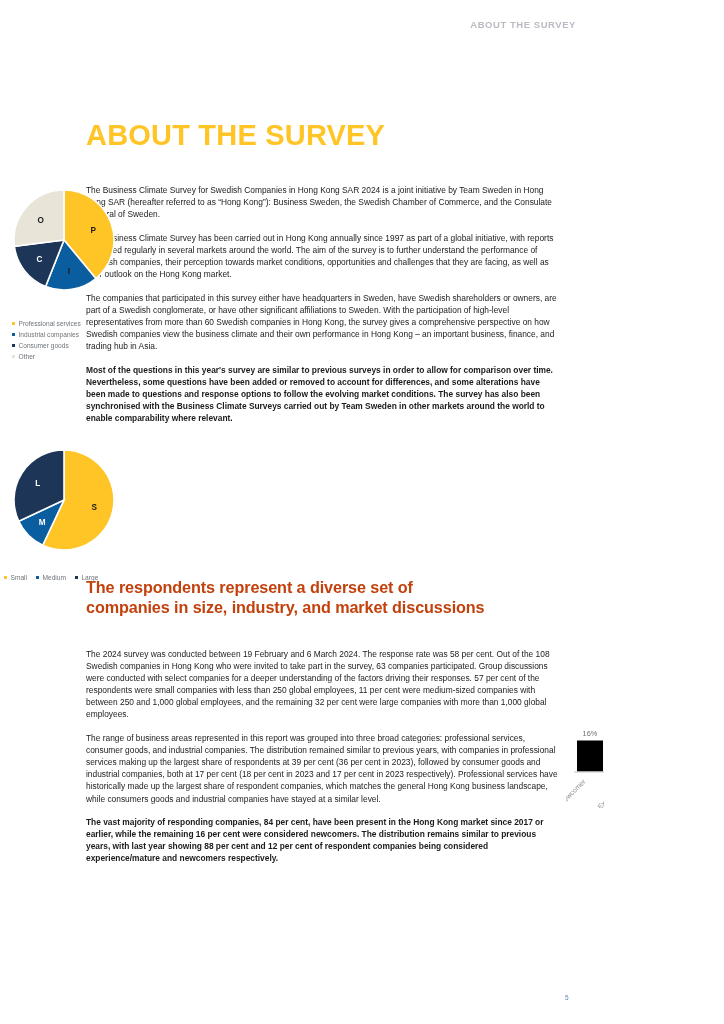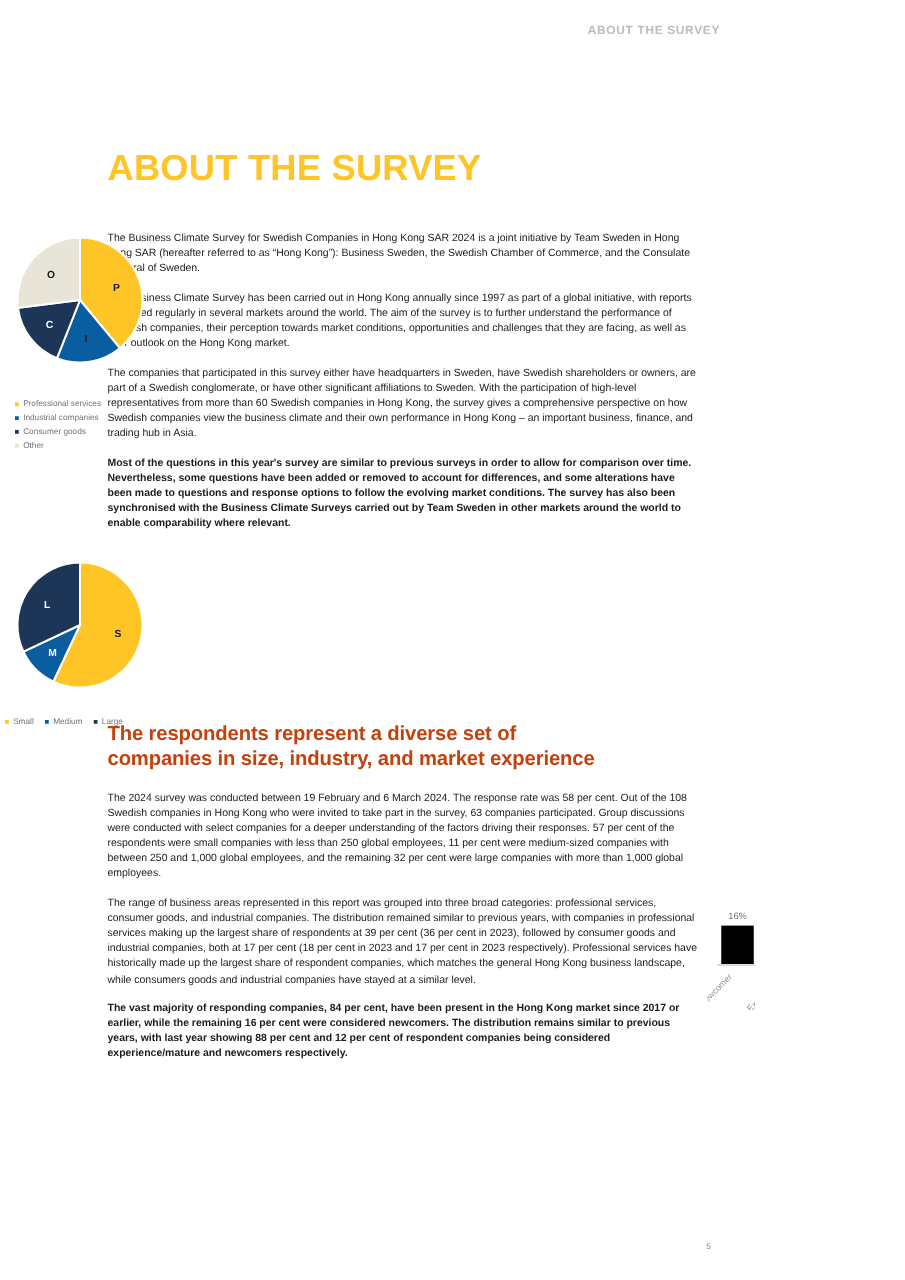--- a/index.html
+++ b/index.html
@@ -70,21 +70,21 @@
     line-height: 20px;
     color: #c2410c;
     letter-spacing: -0.1px;
   }
   .section-heading .l2 { display: block; }
 
   
   .text-col2 {
     position: absolute;
     left: 86px;
-    top: 632px;
+    top: 648px;
     width: 474px;
   }
 
   .pie-block { position: absolute; }
   .pie-block.one { top: 186px; left: 0; }
   .pie-block.two { top: 446px; left: 0; }
 
   .pie-wrap { position: relative; width: 128px; height: 108px; }
   .pie-wrap svg { display: block; }
 
@@ -170,21 +170,21 @@
 
   <div class="text-col">
     <p class="para">The Business Climate Survey for Swedish Companies in Hong Kong SAR 2024 is a joint initiative by Team Sweden in Hong Kong SAR (hereafter referred to as “Hong Kong”): Business Sweden, the Swedish Chamber of Commerce, and the Consulate General of Sweden.</p>
     <p class="para">The Business Climate Survey has been carried out in Hong Kong annually since 1997 as part of a global initiative, with reports published regularly in several markets around the world. The aim of the survey is to further understand the performance of Swedish companies, their perception towards market conditions, opportunities and challenges that they are facing, as well as their outlook on the Hong Kong market.</p>
     <p class="para">The companies that participated in this survey either have headquarters in Sweden, have Swedish shareholders or owners, are part of a Swedish conglomerate, or have other significant affiliations to Sweden. With the participation of high-level representatives from more than 60 Swedish companies in Hong Kong, the survey gives a comprehensive perspective on how Swedish companies view the business climate and their own performance in Hong Kong – an important business, finance, and trading hub in Asia.</p>
     <p class="para">Most of the questions in this year's survey are similar to previous surveys in order to allow for comparison over time. Nevertheless, some questions have been added or removed to account for differences, and some alterations have been made to questions and response options to follow the evolving market conditions. The survey has also been synchronised with the Business Climate Surveys carried out by Team Sweden in other markets around the world to enable comparability where relevant.</p>
   </div>
 
   <h2 class="section-heading">
     <span class="l1">The respondents represent a diverse set of</span>
-    <span class="l2">companies in size, industry, and market experience</span>
+    <span class="l2">companies in size, industry, and market discussions</span>
   </h2>
 
   <div class="text-col2">
     <p class="para">The 2024 survey was conducted between 19 February and 6 March 2024. The response rate was 58 per cent. Out of the 108 Swedish companies in Hong Kong who were invited to take part in the survey, 63 companies participated. Group discussions were conducted with select companies for a deeper understanding of the factors driving their responses. 57 per cent of the respondents were small companies with less than 250 global employees, 11 per cent were medium-sized companies with between 250 and 1,000 global employees, and the remaining 32 per cent were large companies with more than 1,000 global employees.</p>
     <p class="para">The range of business areas represented in this report was grouped into three broad categories: professional services, consumer goods, and industrial companies. The distribution remained similar to previous years, with companies in professional services making up the largest share of respondents at 39 per cent (36 per cent in 2023), followed by consumer goods and industrial companies, both at 17 per cent (18 per cent in 2023 and 17 per cent in 2023 respectively). Professional services have historically made up the largest share of respondent companies, which matches the general Hong Kong business landscape, while consumers goods and industrial companies have stayed at a similar level.</p>
     <p class="para">The vast majority of responding companies, 84 per cent, have been present in the Hong Kong market since 2017 or earlier, while the remaining 16 per cent were considered newcomers. The distribution remains similar to previous years, with last year showing 88 per cent and 12 per cent of respondent companies being considered experience/mature and newcomers respectively.</p>
   </div>
 
   <div class="pie-block one">
     <div class="pie-wrap">

